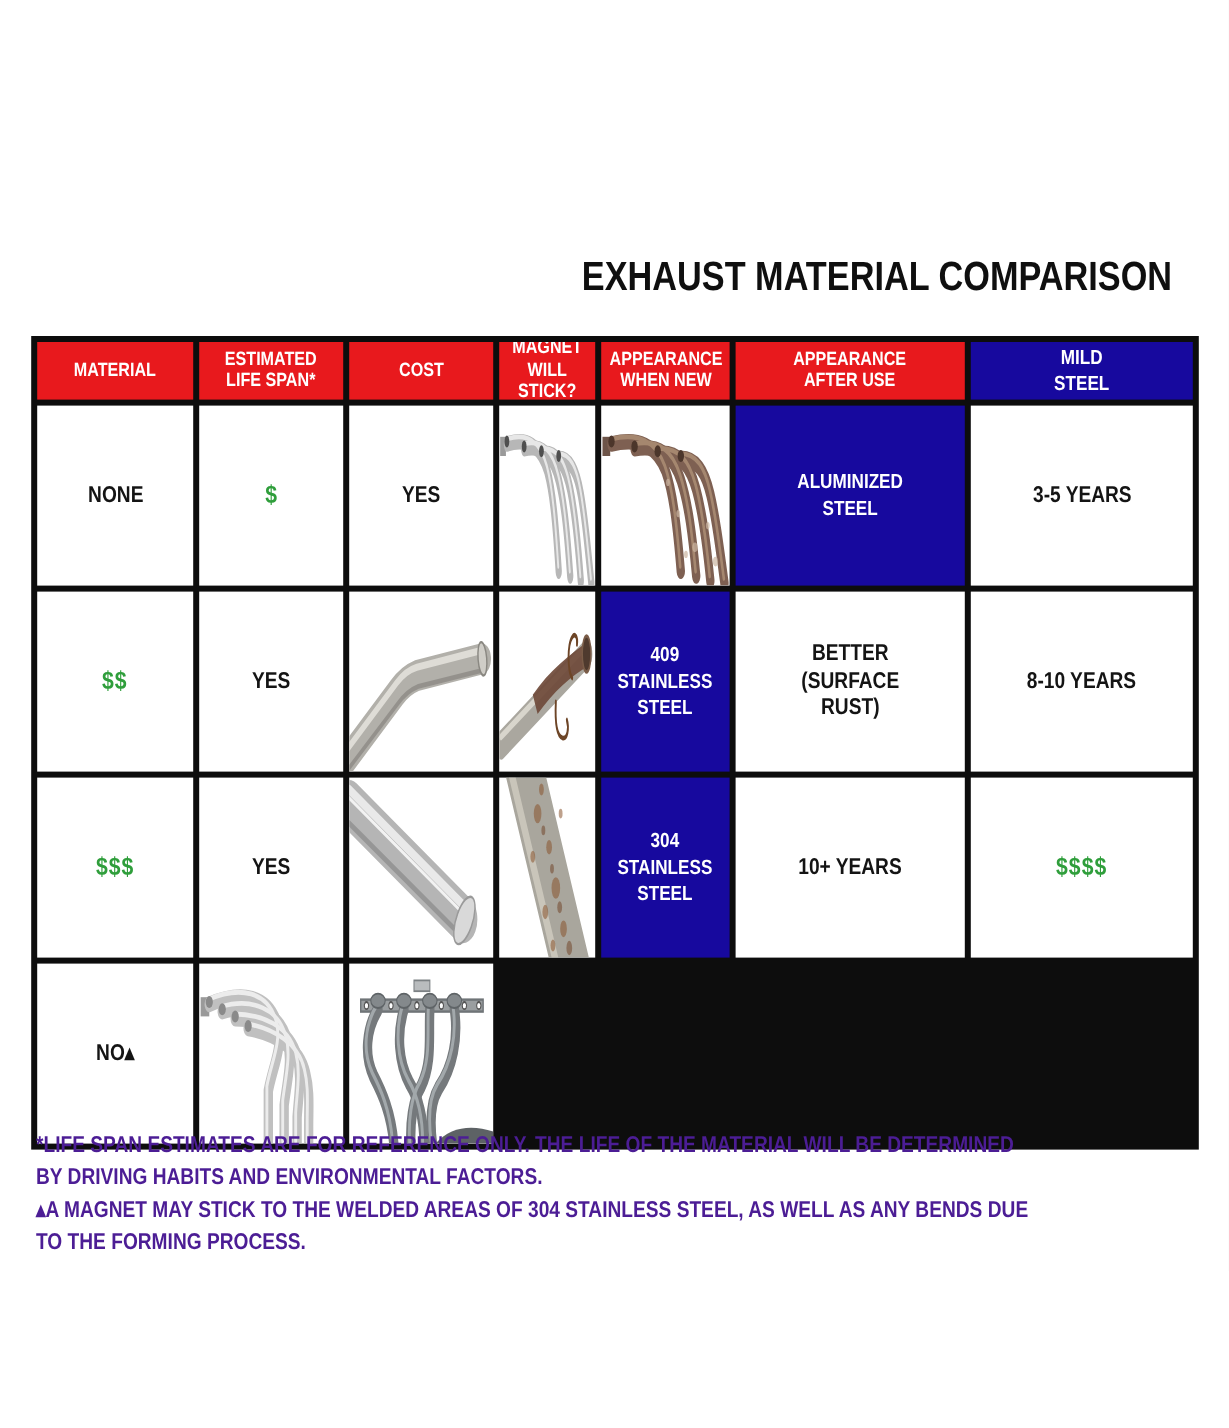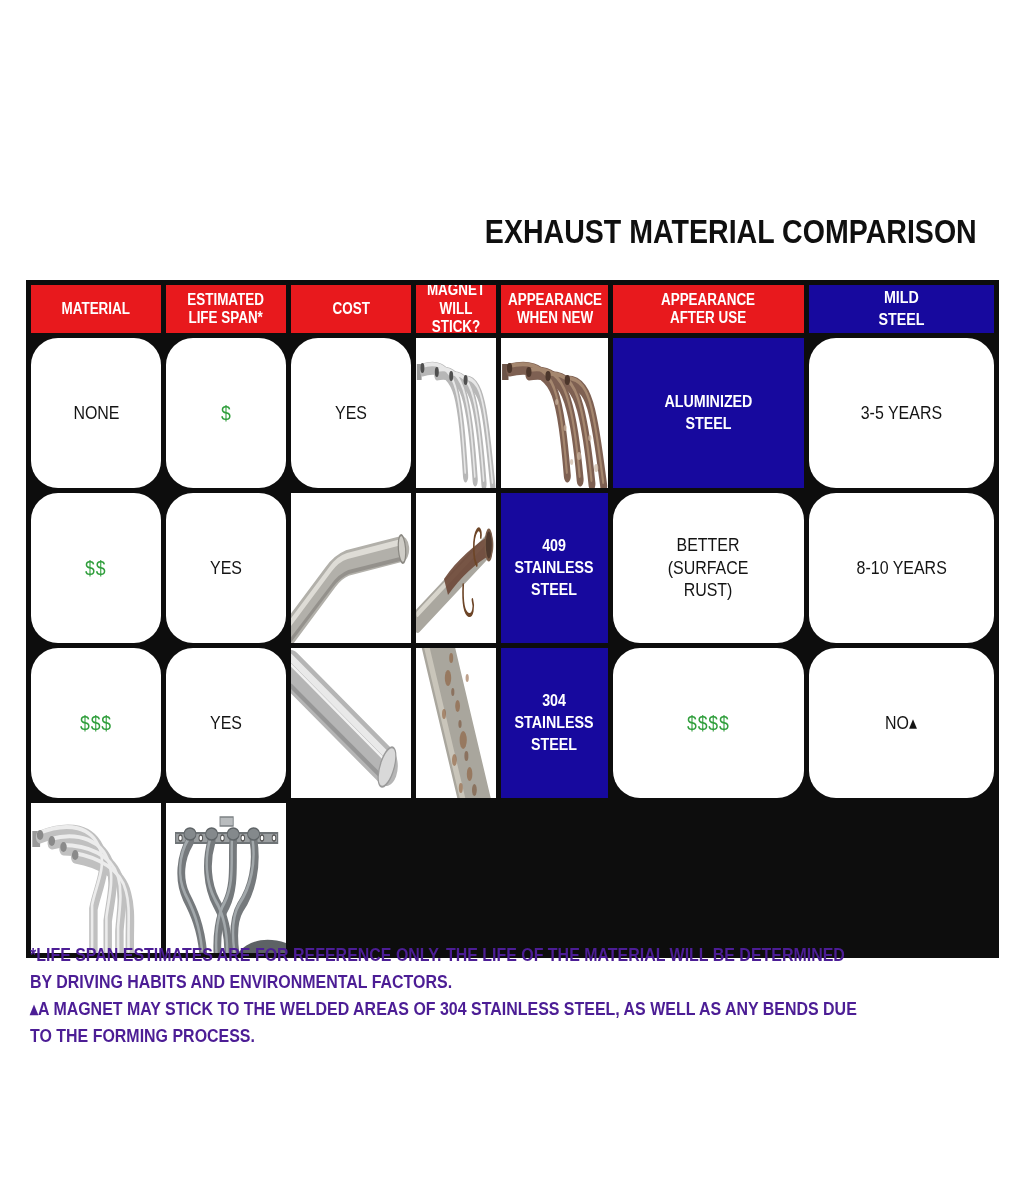--- a/index.html
+++ b/index.html
@@ -15,21 +15,21 @@
   .tbl{
     position:absolute;left:26px;top:252px;
     display:grid;
     grid-template-columns:130px 120px 120px 80px 107px 191px 185px;
     grid-template-rows:48px 150px 150px 150px 150px;
     gap:5px;padding:5px;background:#0d0d0d;margin-top:28px;
   }
   .cell{display:flex;align-items:center;justify-content:center;text-align:center;overflow:hidden;}
   .hd{background:#e8191d;color:#ffffff;font-weight:bold;font-size:16px;line-height:1.15;}
   .mat{background:#17099e;color:#ffffff;font-weight:bold;font-size:17px;line-height:1.3;}
-  .c{background:#ffffff;color:#141414;font-weight:normal;font-size:19px;line-height:1.2;border-radius:27px;}
+  .c{background:#ffffff;color:#141414;font-weight:bold;font-size:19px;line-height:1.2;}
   .cost{color:#2f9e3b;font-size:21px;letter-spacing:1px;}
   .photo{background:#ffffff;padding:0;}
   .photo svg{display:block;width:100%;height:100%;}
   .tube{fill:none;stroke-linecap:round;}
   .foot{
     position:absolute;left:30px;top:941px;color:#4c1d95;font-weight:bold;
     font-size:19px;line-height:27px;
   }
   .foot p{margin:0;}
   .foot .cond{transform-origin:left center;}
@@ -216,20 +216,23 @@
             <circle cx="146" cy="142" r="6"></circle>
         </g>
       </svg>
     </div>
 
     <div class="cell mat">
         <span class="cond">304
 STAINLESS
 STEEL</span>
       </div>
+    <div class="cell c">
+        <span class="cond">10+ YEARS</span>
+      </div>
     <div class="cell c cost">
         <span class="cond">$$$$</span>
       </div>
     <div class="cell c">
         <span class="cond">NO▴</span>
       </div>
     <div class="cell photo">
       <svg viewBox="0 0 200 150" preserveAspectRatio="none">
         <rect x="2" y="28" width="12" height="16" fill="#9a9a9a"></rect>
         <g class="tube" stroke="#c0c0c0" stroke-width="13">

